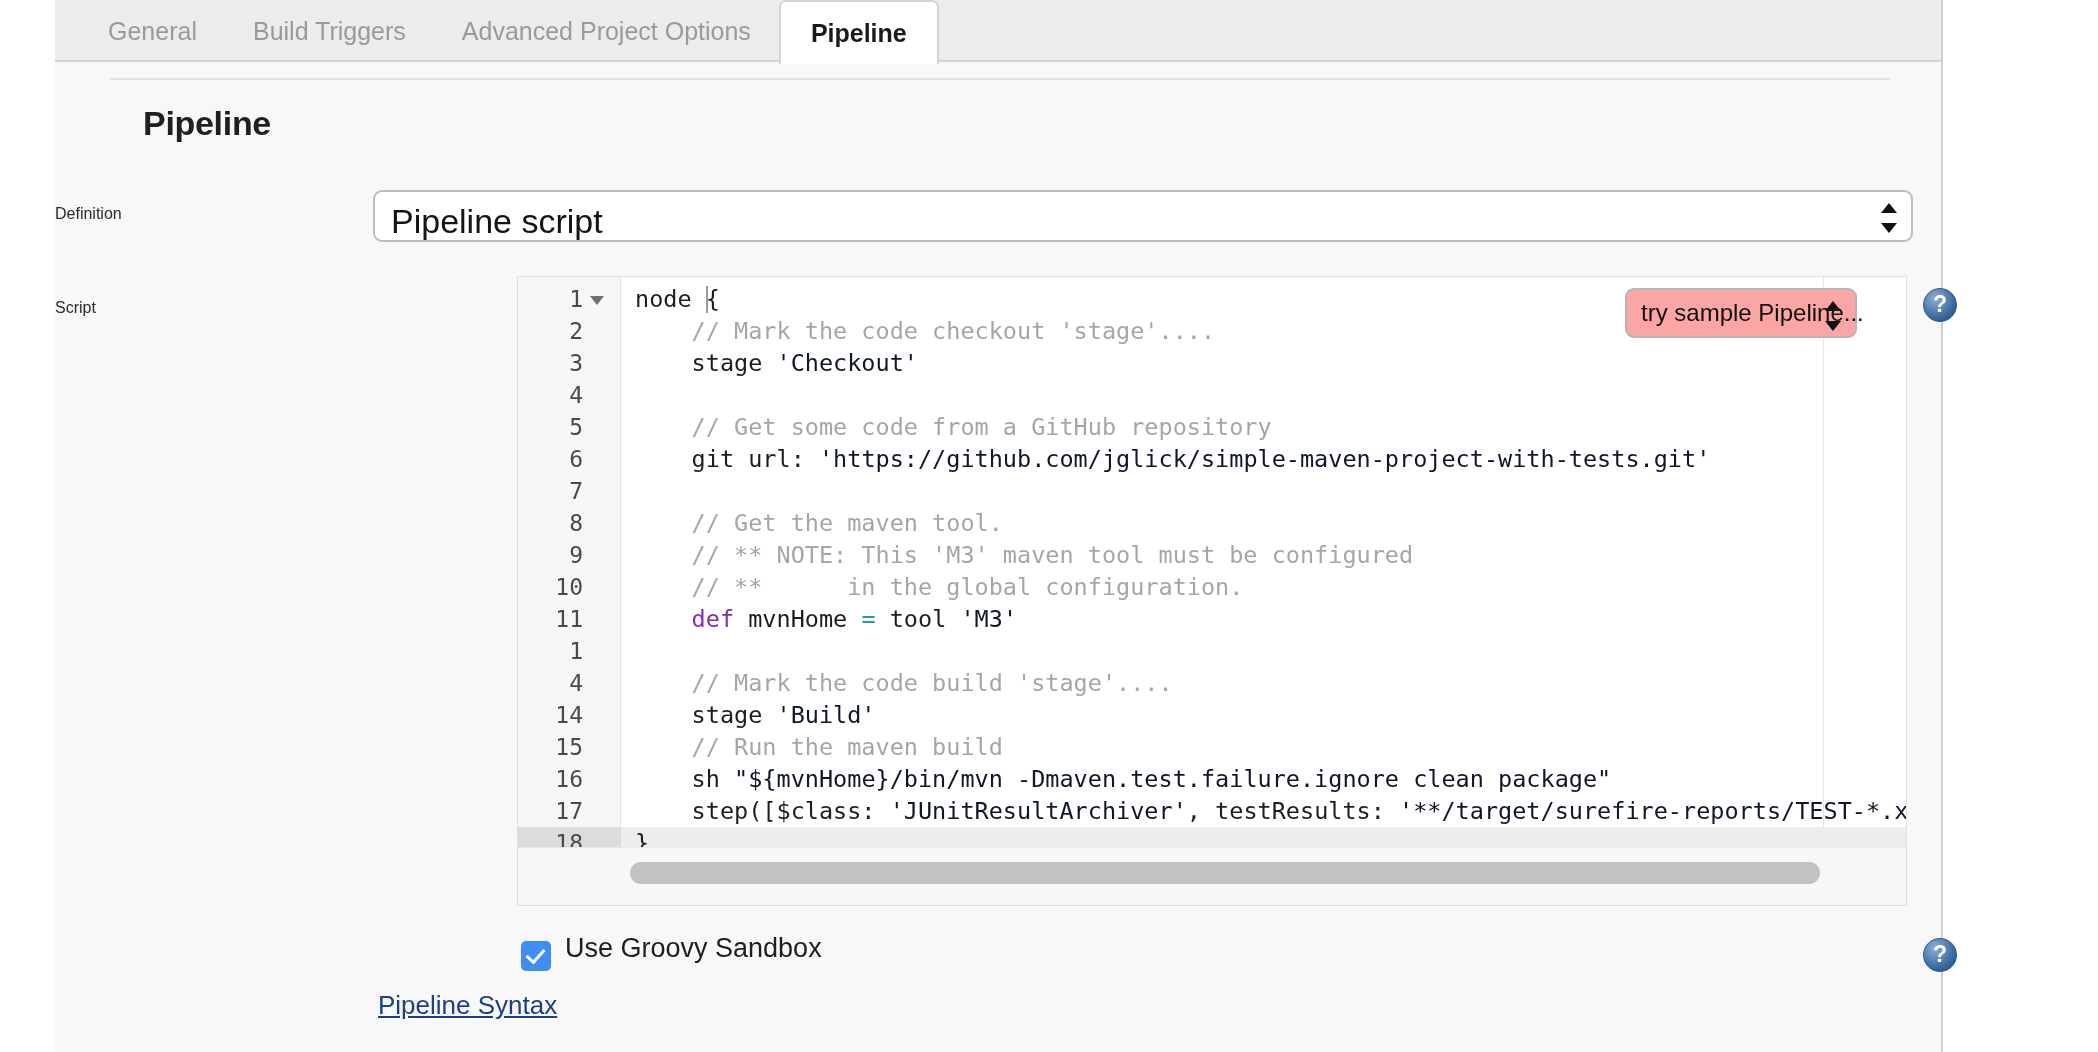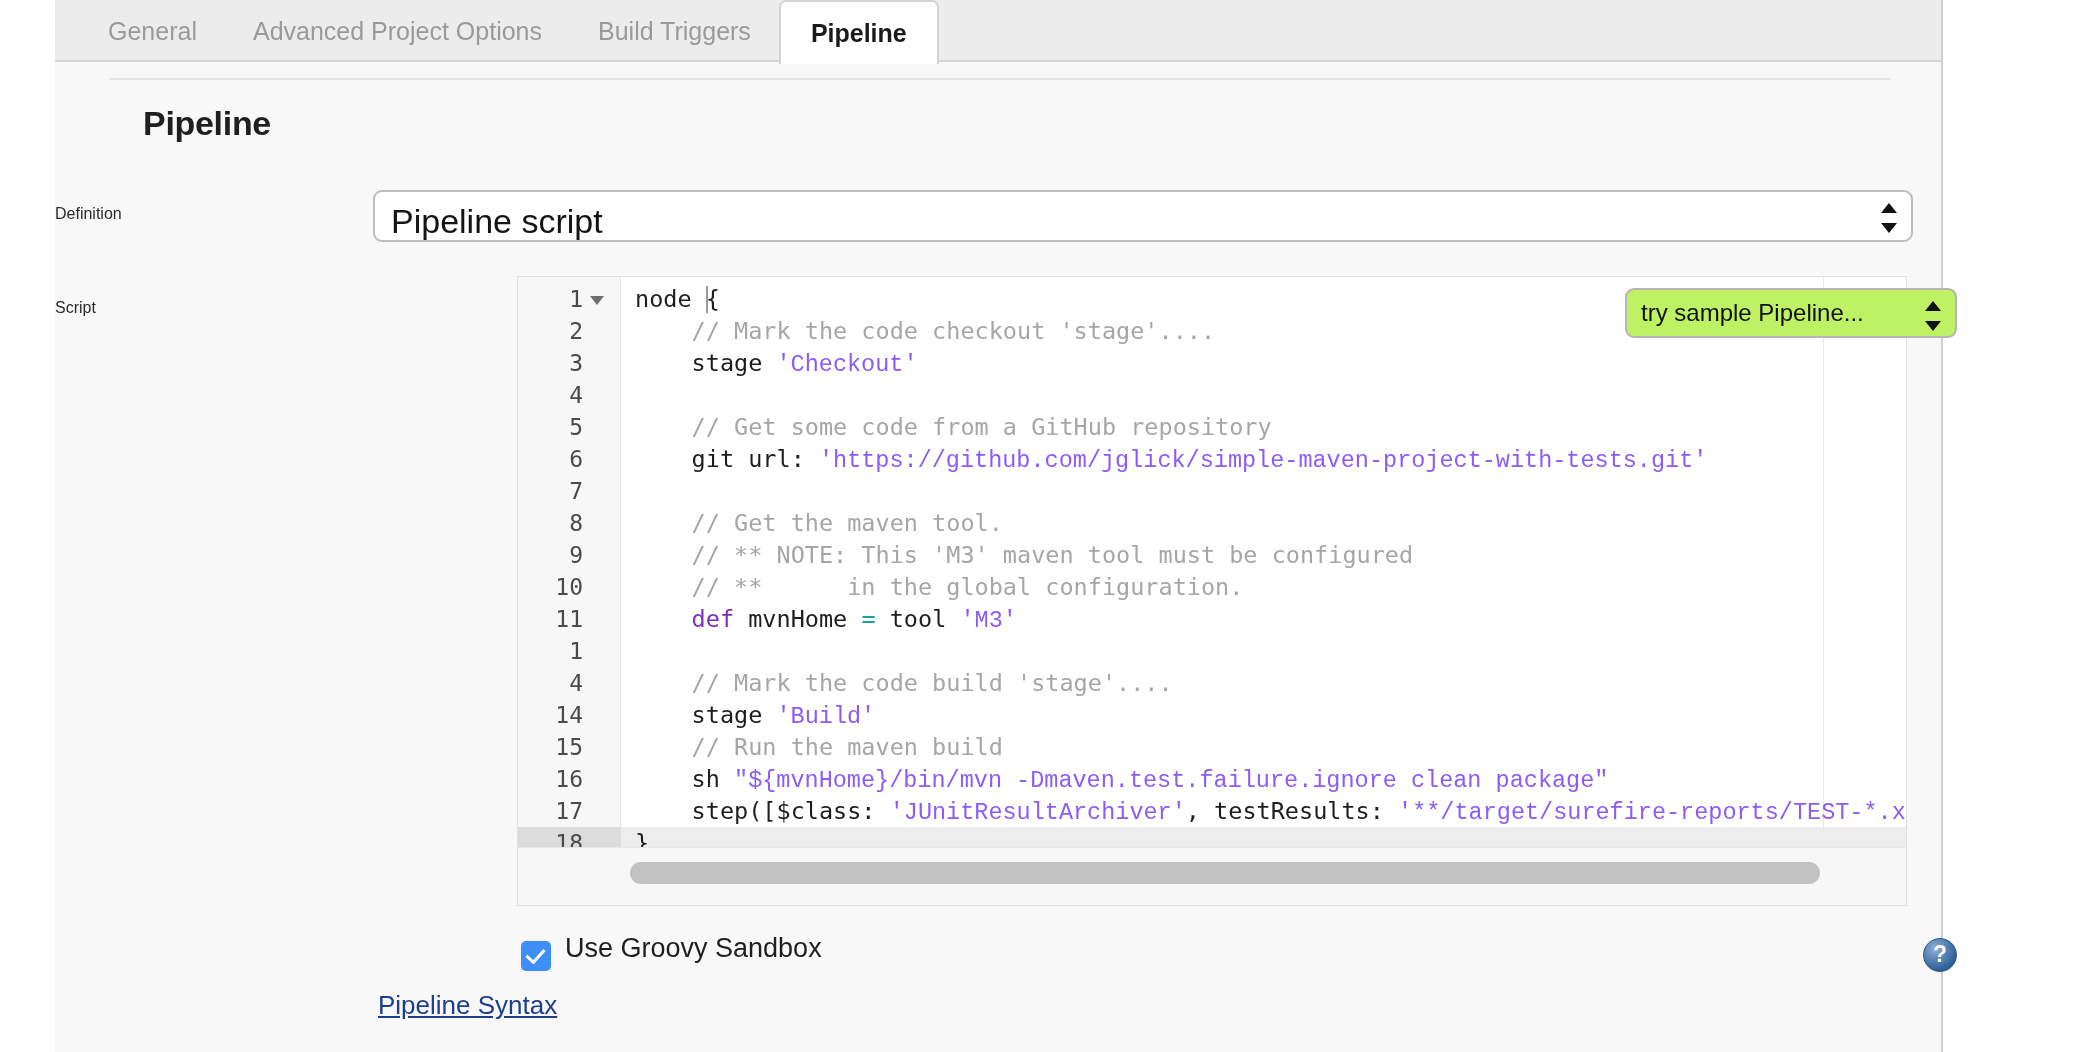--- a/index.html
+++ b/index.html
@@ -195,21 +195,21 @@
   }
   .hl-gutter {
     position: absolute;
     left: 0;
     width: 103px;
     height: 32px;
     background: #dcdcdc;
   }
 
   .tok-comment { color: #a6a6a6; }
-  .tok-string  { color: #8b5cf6; font-family: Liberation Mono, monospace; }
+  .tok-string  { color: #0f172a; }
   .tok-kw      { color: #7b2fbe; }
   .tok-op      { color: #1aa0a0; }
 
   
   .fold {
     position: absolute;
     left: 72px;
     width: 0; height: 0;
     border-left: 7px solid transparent;
     border-right: 7px solid transparent;
@@ -239,22 +239,22 @@
     width: 1190px; height: 22px;
     background: #c2c2c2;
     border-radius: 11px;
     cursor: pointer;
   }
 
   
   .sample-select {
     position: absolute;
     left: 1570px; top: 288px;
-    width: 332px; height: 50px;
-    background: #bef264;
+    width: 232px; height: 50px;
+    background: #fca5a5;
     border: 2px solid #b5b5b5;
     border-radius: 9px;
     box-sizing: border-box;
     cursor: pointer;
     z-index: 6;
   }
   .sample-select .sel-text {
     position: absolute;
     left: 14px; top: 9px;
     font-size: 24px;
@@ -327,24 +327,24 @@
 
 <div id="page">
   <div class="panel">
 
     <div class="tabbar">
       <div class="tabs" id="tabs-container">
           <div class="tab first">
             <span>General</span>
           </div>
           <div class="tab">
-            <span>Advanced Project Options</span>
+            <span>Build Triggers</span>
           </div>
           <div class="tab">
-            <span>Build Triggers</span>
+            <span>Advanced Project Options</span>
           </div>
           <div class="tab active">
             <span>Pipeline</span>
           </div>
         </div>
     </div>
 
     <div class="hr-top"></div>
 
     <div class="section-title">Pipeline</div>

